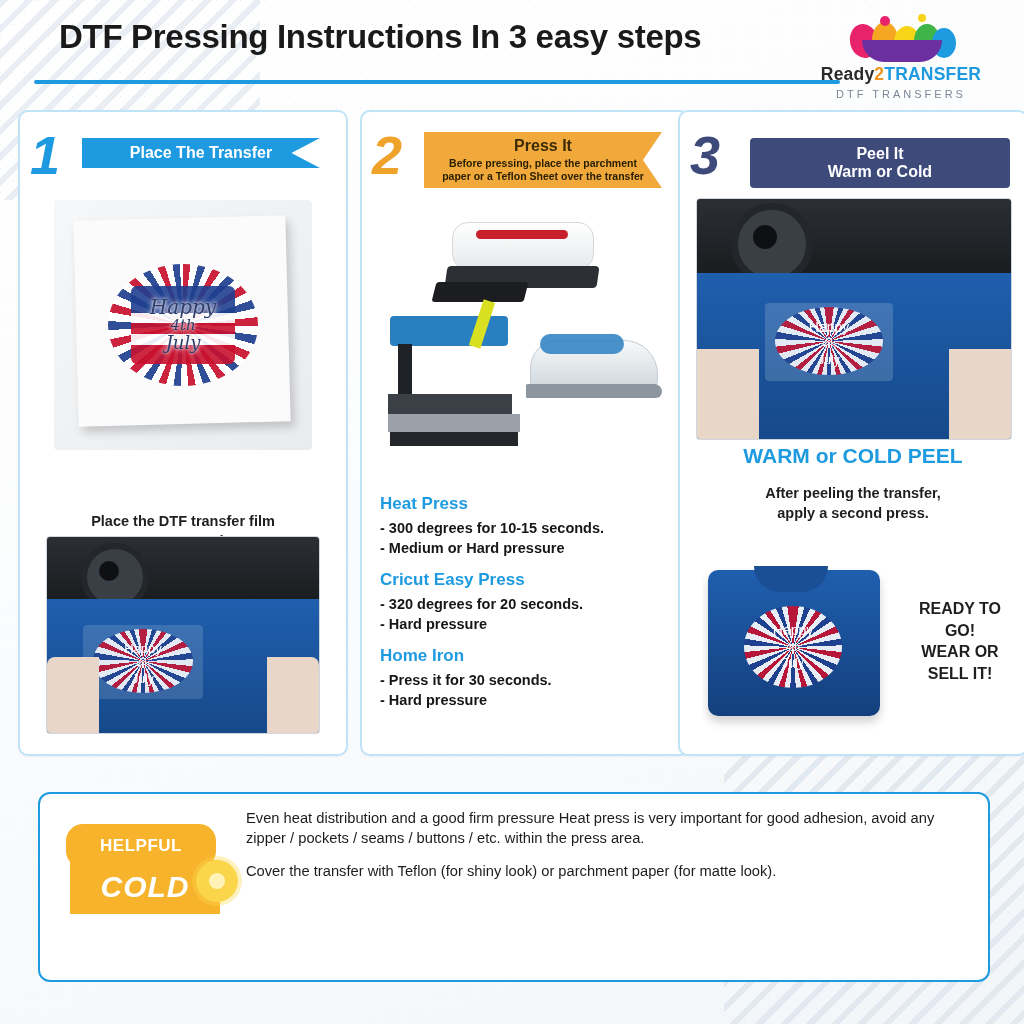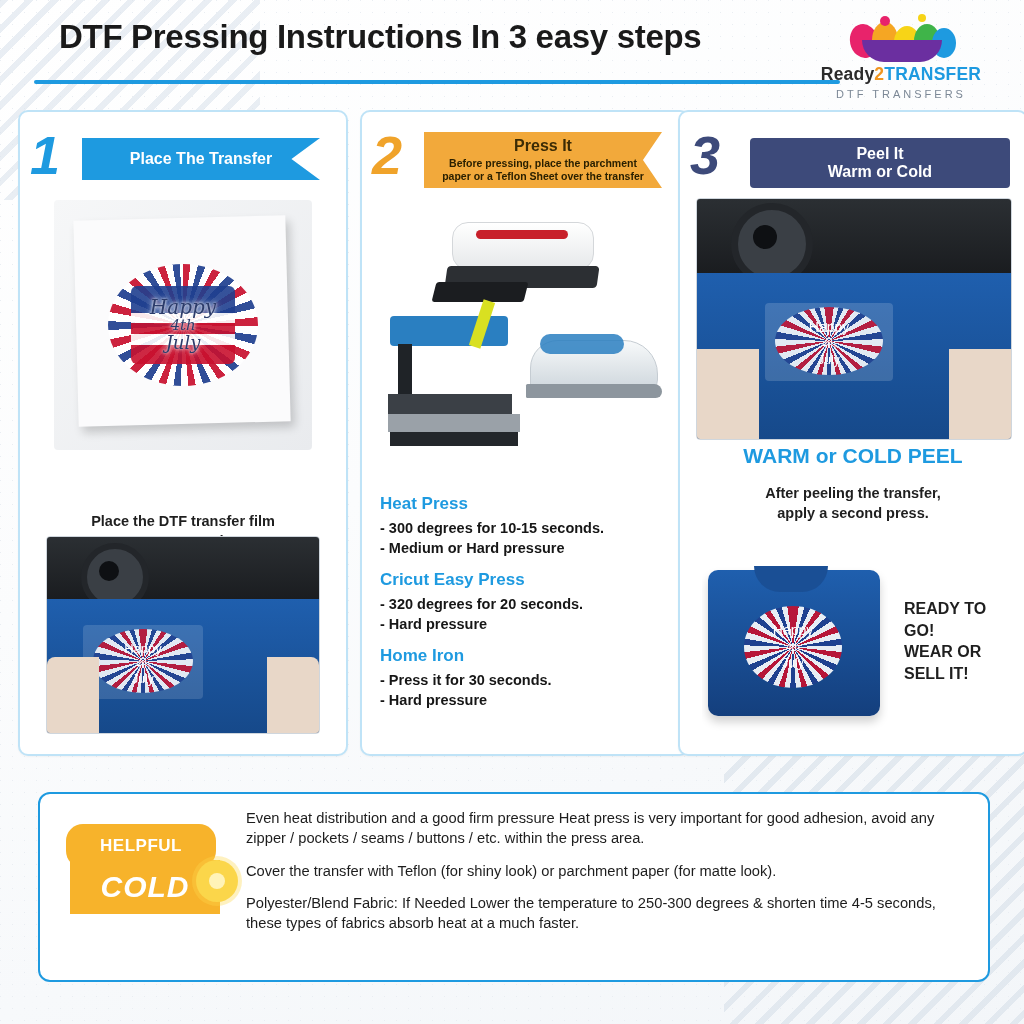--- a/index.html
+++ b/index.html
@@ -59,21 +59,21 @@
   
   .banner{position:absolute;left:0;top:20px;width:100%;height:52px;}
   .num{
     position:absolute;left:10px;top:-4px;font-size:54px;font-weight:bold;line-height:1;
     font-style:italic;
   }
   .num.blue{color:#1e9ae0;}
   .num.orange{color:#f0a32a;}
   .num.navy{color:#3d4a7a;}
   .ribbon{
-    position:absolute;left:62px;top:6px;right:26px;height:42px;
+    position:absolute;left:62px;top:6px;right:26px;height:30px;
     display:flex;align-items:center;justify-content:center;flex-direction:column;
     color:#ffffff;font-weight:bold;font-size:16px;text-align:center;
   }
   .ribbon.blue{background:#1e9ae0;clip-path:polygon(0 0,100% 0,88% 50%,100% 100%,0 100%);}
   .ribbon.orange{background:#f2a93b;color:#3b2b05;clip-path:polygon(0 0,100% 0,92% 50%,100% 100%,0 100%);height:56px;top:0;}
   .ribbon.navy{background:#3d4a7a;border-radius:4px;height:50px;}
   .ribbon .sub{font-size:10.5px;font-weight:bold;line-height:1.25;margin-top:2px;color:#2a2000;}
   .ribbon .l1{font-size:16px;}
   .ribbon .l2{font-size:16px;}
 
@@ -270,33 +270,32 @@
 apply a second press.</div>
 
       <div class="photo" style="left:22px;top:440px;width:186px;height:180px;background:transparent;">
         <div style="position:absolute;left:6px;top:18px;width:172px;height:146px;border-radius:10px;background:linear-gradient(180deg,#1f5fae,#143f7d);box-shadow:0 6px 10px rgba(0,0,0,.18);"></div>
         <div style="position:absolute;left:52px;top:14px;width:74px;height:26px;border-radius:0 0 26px 26px;background:#1a4f95;"></div>
         <div style="position:absolute;left:42px;top:54px;width:98px;height:82px;
                     background:repeating-conic-gradient(from 0deg,#c8102e 0 8deg,#ffffff 8deg 16deg,#1f3f8f 16deg 24deg,#ffffff 24deg 32deg);border-radius:50%;opacity:.9;"></div>
         <div class="script" style="position:absolute;left:50px;top:70px;width:82px;color:#fff;font-size:14px;text-align:center;">Happy<br><span style="font-size:10px">4th</span><br><span style="font-size:12px">July</span></div>
       </div>
 
-      <div class="cap" style="left:224px;right:10px;top:486px;font-size:16px;white-space:pre-line;text-align:left;">READY TO GO!
+      <div class="cap" style="left:224px;right:10px;top:486px;font-size:16px;white-space:pre-line;text-align:center;">READY TO GO!
 WEAR OR
 SELL IT!</div>
     </div>
   </div>
 
   <div class="tips">
     <div class="tips-badge">
       <div class="tips-ribbon">HELPFUL</div>
       <div class="tips-big">
           <span>COLD</span>
         </div>
       <div class="sun"></div>
     </div>
     <div class="tips-body">
       <p>Even heat distribution and a good firm pressure Heat press is very important for good adhesion, avoid any zipper / pockets / seams / buttons / etc. within the press area.</p>
       <p>Cover the transfer with Teflon (for shiny look) or parchment paper (for matte look).</p>
-      <p>Polyester/Blend Fabric: If Needed Lower the temperature to 250-300 degrees &amp; shorten time 4-5 seconds, these types of fabrics absorb heat at a much faster.</p>
     </div>
   </div>
 </div>
 
 </body></html>

